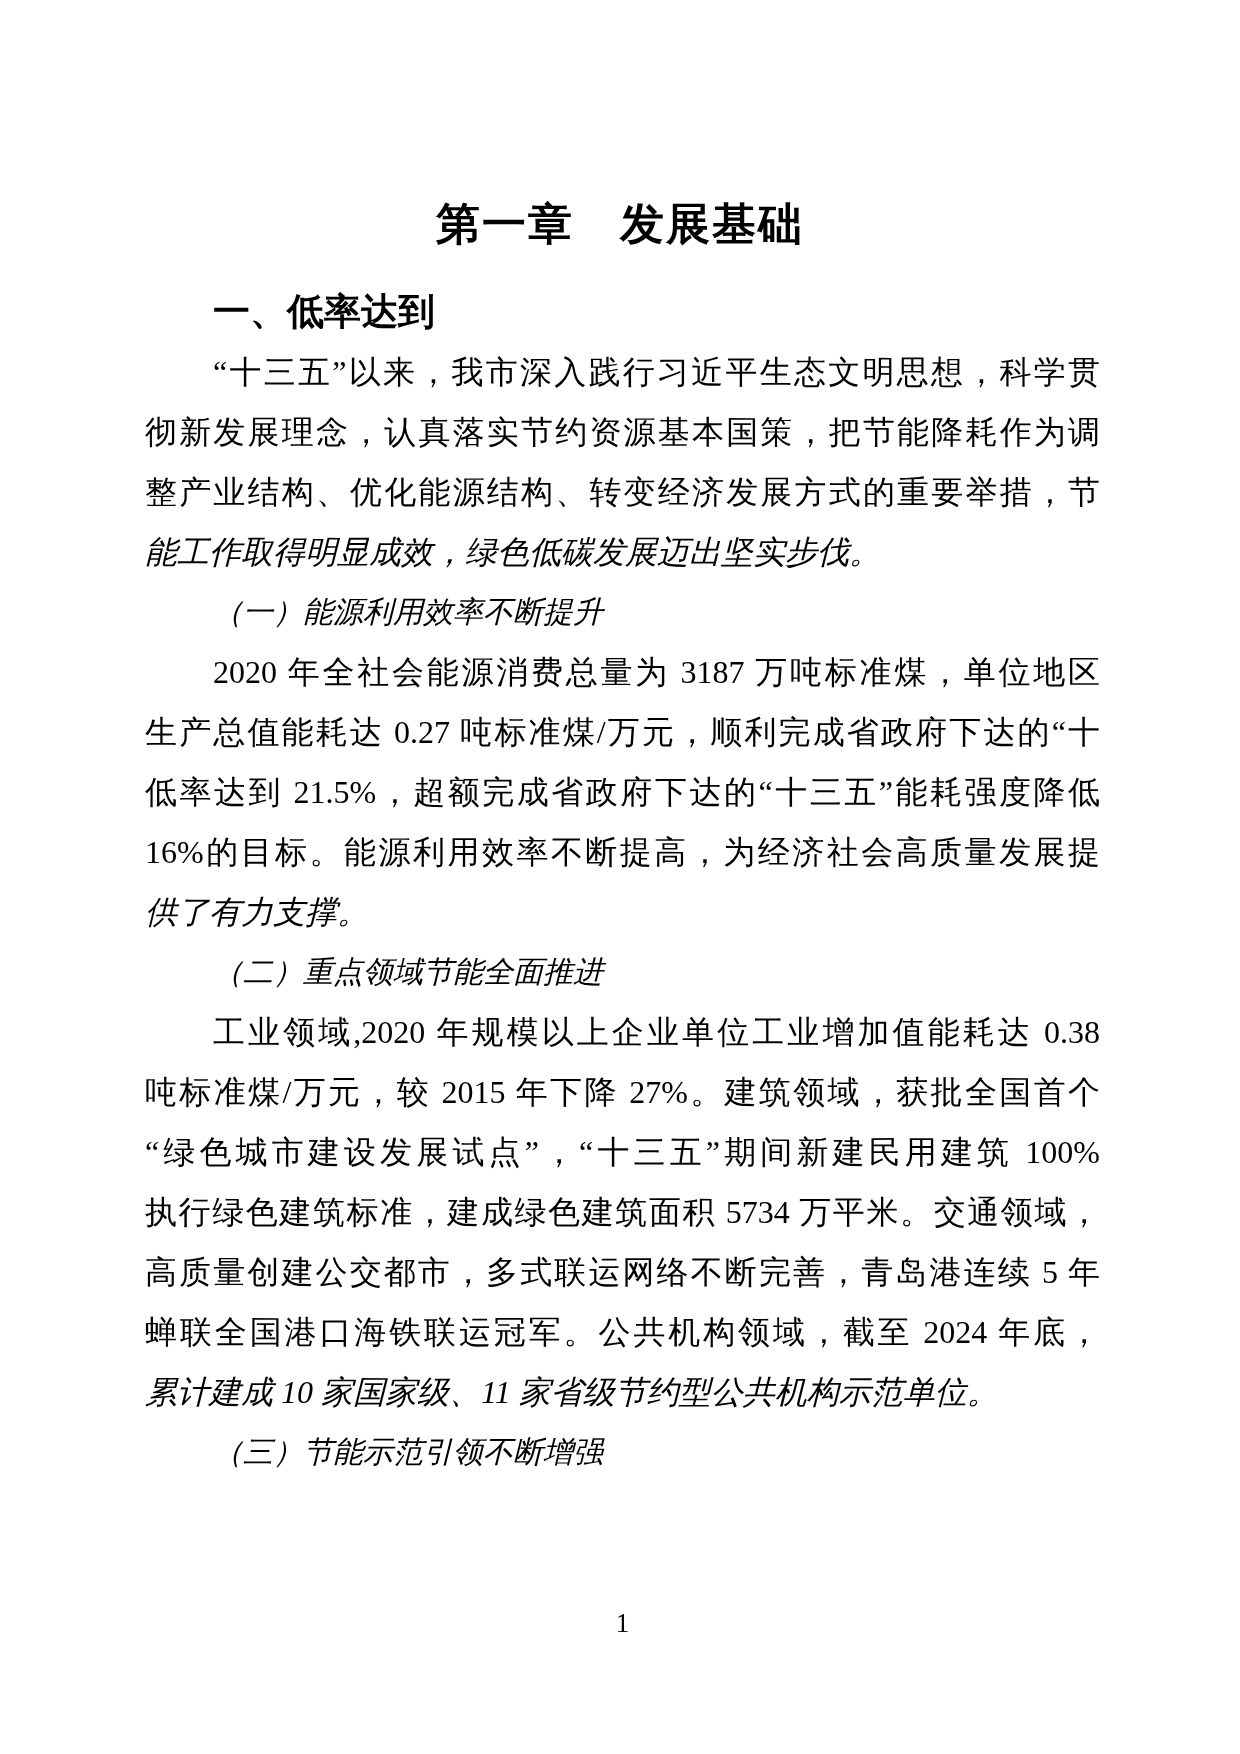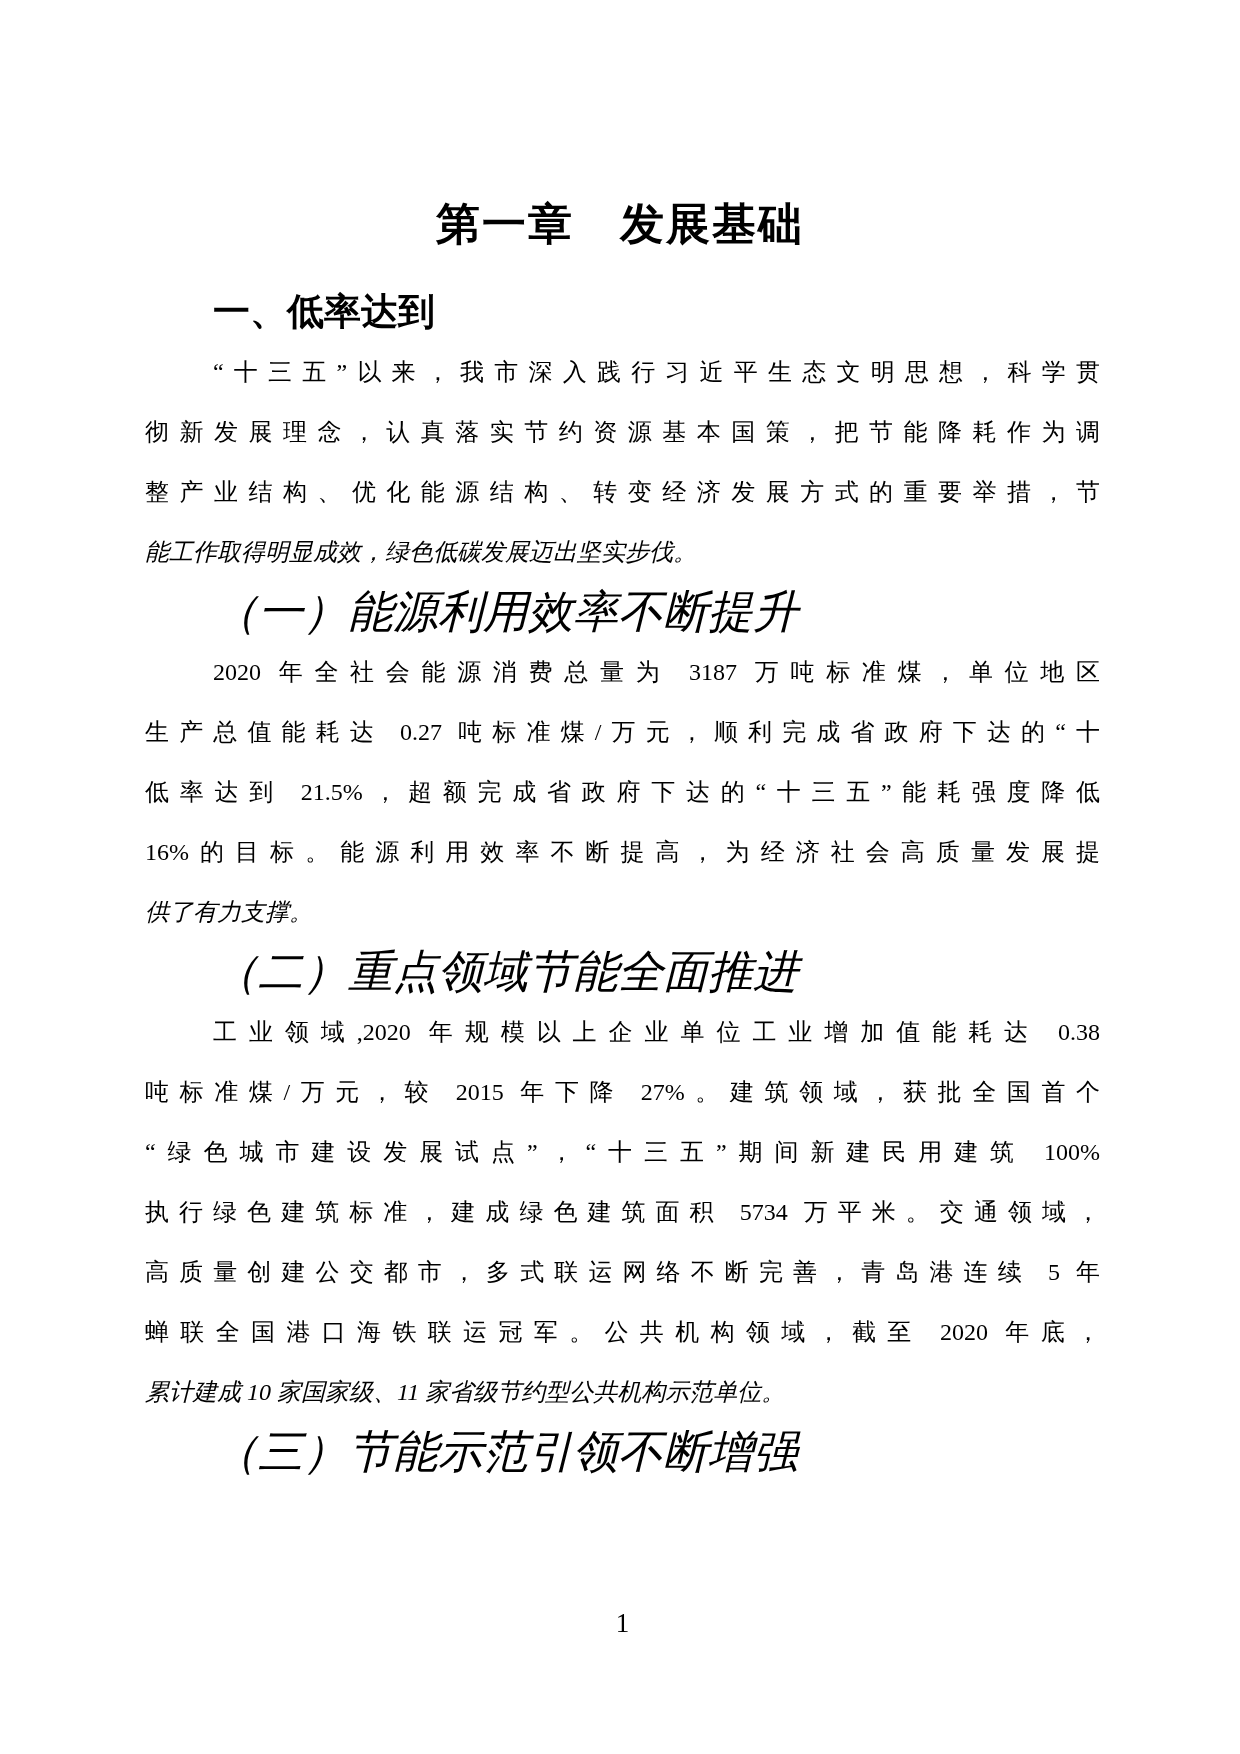--- a/index.html
+++ b/index.html
@@ -30,31 +30,31 @@
   }
   .section-heading {
     font-family: "Liberation Sans", "DejaVu Sans", sans-serif;
     font-weight: bold;
     font-size: 37px;
     height: 60px;
     line-height: 60px;
     text-indent: 68px;
   }
   .line {
-    font-size: 24px;
+    font-size: 32px;
     height: 60px;
     line-height: 60px;
     text-align: justify;
     text-align-last: justify;
     white-space: normal;
   }
   .line.first { text-indent: 68px; }
   .line.last  { text-align-last: left; font-style: italic; }
   .subhead {
-    font-size: 45px;
+    font-size: 30px;
     height: 60px;
     line-height: 60px;
     text-indent: 68px;
     text-align: center;
     text-align-last: left;
     font-style: italic; 
     font-weight: 500;
   }
   .page-number {
     position: absolute;
@@ -90,21 +90,21 @@
     <div class="line">16%的目标。能源利用效率不断提高，为经济社会高质量发展提</div>
     <div class="line last">供了有力支撑。</div>
 
     <div class="subhead">（二）重点领域节能全面推进</div>
 
     <div class="line first">工业领域,2020 年规模以上企业单位工业增加值能耗达 0.38</div>
     <div class="line">吨标准煤/万元，较 2015 年下降 27%。建筑领域，获批全国首个</div>
     <div class="line">“绿色城市建设发展试点”，“十三五”期间新建民用建筑 100%</div>
     <div class="line">执行绿色建筑标准，建成绿色建筑面积 5734 万平米。交通领域，</div>
     <div class="line">高质量创建公交都市，多式联运网络不断完善，青岛港连续 5 年</div>
-    <div class="line">蝉联全国港口海铁联运冠军。公共机构领域，截至 2020 年底，</div>
+    <div class="line">蝉联全国港口海铁联运冠军。公共机构领域，截至 2024 年底，</div>
     <div class="line last">累计建成 10 家国家级、11 家省级节约型公共机构示范单位。</div>
 
     <div class="subhead">（三）节能示范引领不断增强</div>
 
   </div>
 
   <div class="page-number">1</div>
 
 </div>
 

